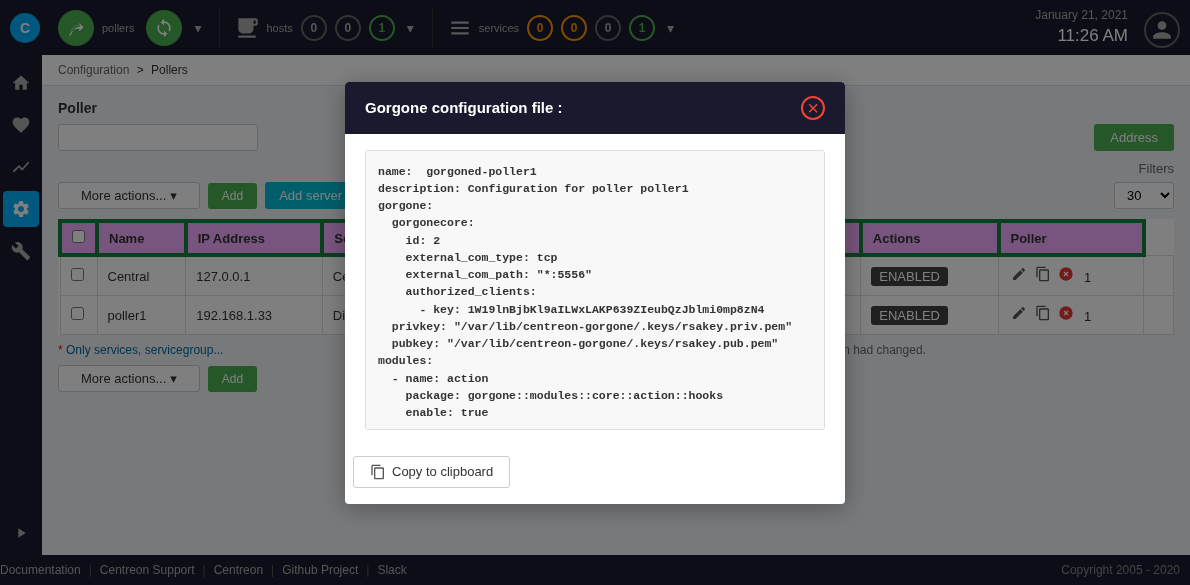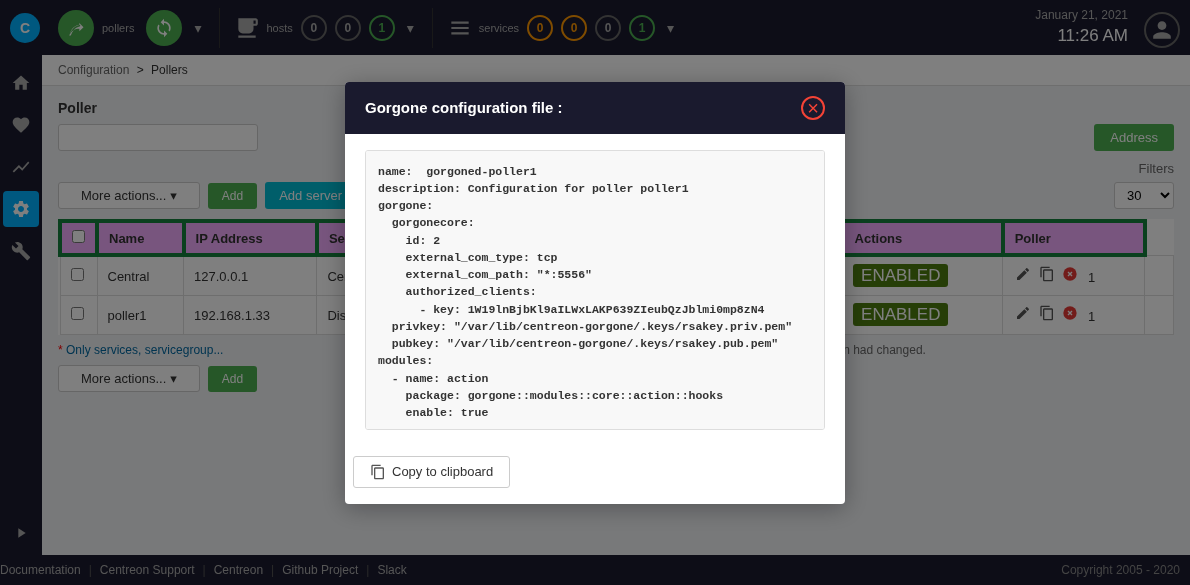--- a/index.html
+++ b/index.html
@@ -113,21 +113,21 @@
 
     
     .pollers-table { width: 100%; border-collapse: collapse; background: white; font-size: 13px; }
     .pollers-table th {
       background: #f0abfc; border: 4px solid #15803d;
       padding: 7px 10px; text-align: left; font-weight: bold; color: #333;
     }
     .pollers-table td { border: 1px solid #ddd; padding: 7px 10px; }
     .badge-yes { background: #4caf50; color: white; border-radius: 3px; padding: 2px 8px; font-size: 11px; font-weight: bold; }
     .badge-no { background: #f44336; color: white; border-radius: 3px; padding: 2px 8px; font-size: 11px; font-weight: bold; }
-    .badge-enabled { background: #4d7c0f; color: white; border-radius: 3px; padding: 2px 8px; font-size: 17px; text-align: right; }
+    .badge-enabled { background: #404040; color: white; border-radius: 3px; padding: 2px 8px; font-size: 13px; text-align: right; }
     .icon-btn { background: none; border: none; cursor: pointer; font-size: 16px; color: #555; padding: 2px; }
     .note-text { font-size: 12px; color: #666; margin-top: 8px; }
     .note-text span { color: #0369a1; }
 
     
     .bottom-row { display: flex; gap: 8px; align-items: center; margin-top: 8px; }
 
     
     .footer {
       height: 30px; background: #1a1a2e;

